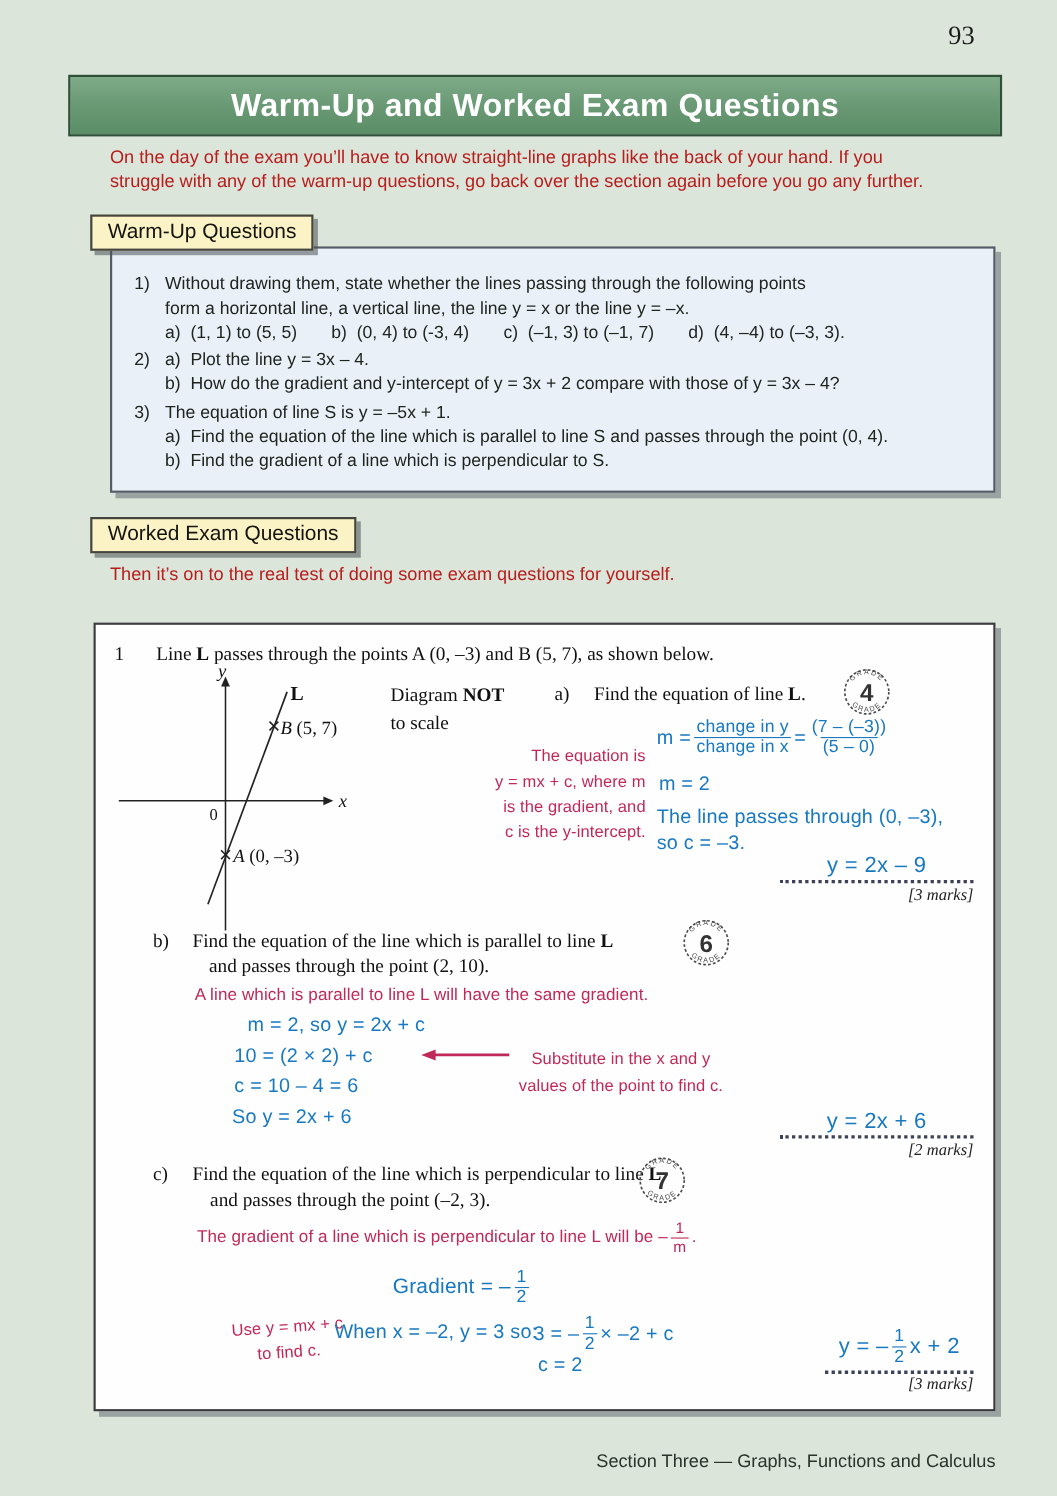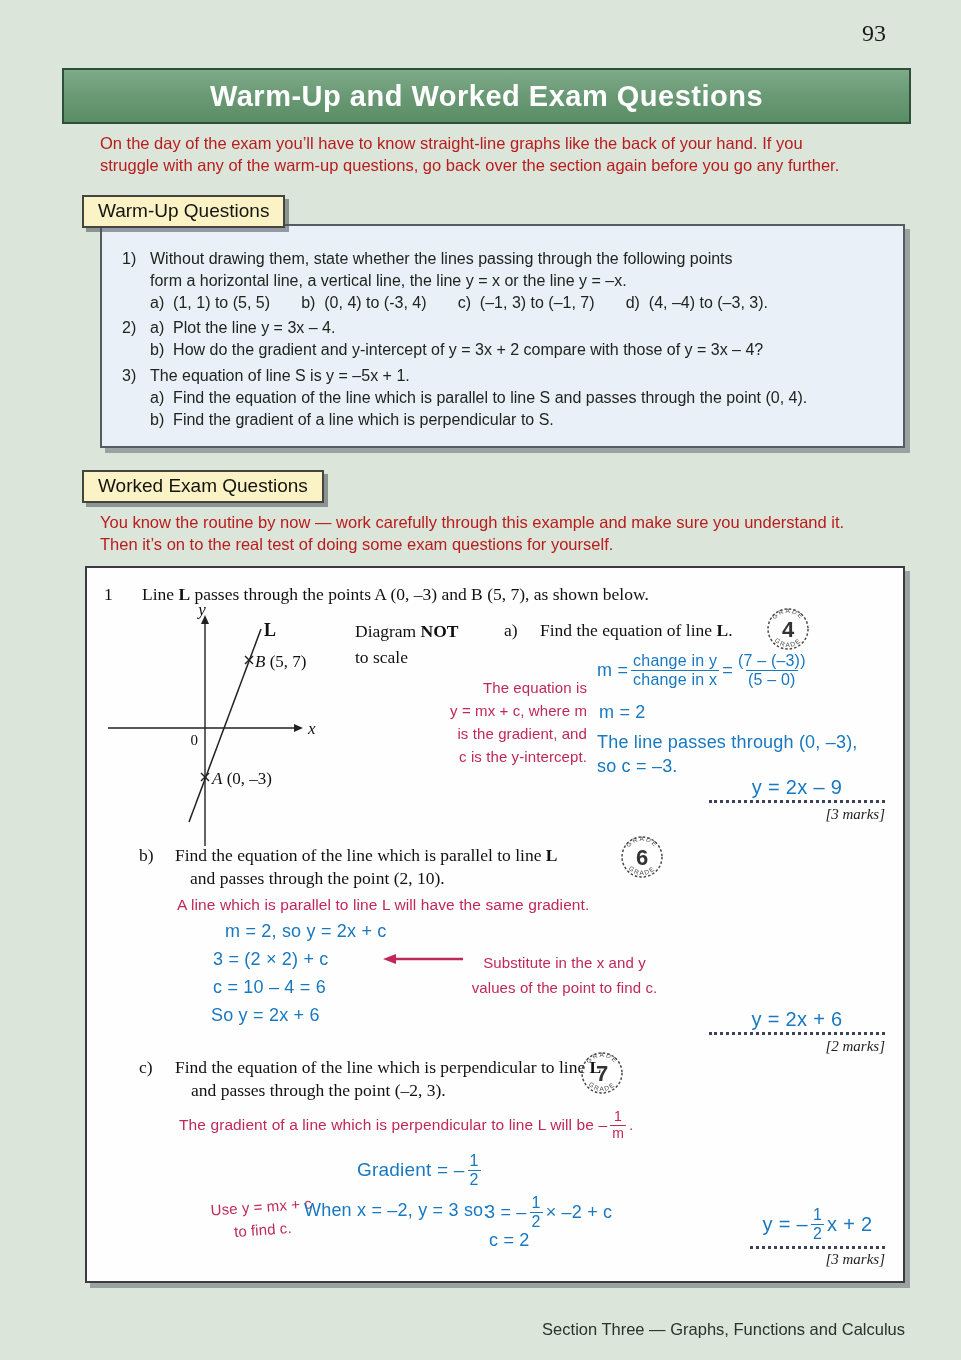--- a/index.html
+++ b/index.html
@@ -67,21 +67,20 @@
   <div class="qtxt" style="top:141px;">The equation of line S is y = –5x + 1.</div>
   <div class="qtxt" style="top:163px;">a)  Find the equation of the line which is parallel to line S and passes through the point (0, 4).</div>
   <div class="qtxt" style="top:185px;">b)  Find the gradient of a line which is perpendicular to S.</div>
 </div>
 
 <div class="abs creamlabel" style="left:82px;top:470px;">
   <span>Worked Exam Questions</span>
 </div>
 
 <div class="abs intro" style="top:511px;">
-  <div>You know the routine by now — work carefully through this example and make sure you understand it.</div>
   <div>Then it’s on to the real test of doing some exam questions for yourself.</div>
 </div>
 
 <div class="abs workbox">
 
   <div class="abs serif" style="left:17px;top:16px;">1</div>
   <div class="abs serif" style="left:55px;top:16px;"><span>Line </span><b>L</b><span> passes through the points A (0, –3) and B (5, 7), as shown below.</span></div>
 
   <svg class="abs" style="left:5px;top:36px;" width="240" height="252" viewBox="0 0 240 252">
 
@@ -166,21 +165,21 @@
       <path id="b2t" d="M 7,23 A 16,16 0 0 1 39,23"></path>
       <path id="b2b" d="M 5,23 A 18,18 0 0 0 41,23"></path>
     </defs>
     <text font-size="6.5" fill="#4a4a4a" letter-spacing="1.5"><textPath href="#b2t" startOffset="50%" text-anchor="middle">GRADE</textPath></text>
     <text font-size="6.5" fill="#4a4a4a" letter-spacing="1.5"><textPath href="#b2b" startOffset="50%" text-anchor="middle">GRADE</textPath></text>
     <text x="23" y="31" text-anchor="middle" font-family="Liberation Serif,serif" font-size="22" font-weight="bold" fill="#333">6</text>
   </svg>
 
   <div class="abs hand-red" style="left:90px;top:328px;font-size:15.5px;">A line which is parallel to line L will have the same gradient.</div>
   <div class="abs hand-blue" style="left:138px;top:353px;">m = 2, so y = 2x + c</div>
-  <div class="abs hand-blue" style="left:126px;top:381px;">3 = (2 × 2) + c</div>
+  <div class="abs hand-blue" style="left:126px;top:381px;">10 = (2 × 2) + c</div>
 
   <svg class="abs" style="left:294px;top:384px;" width="84" height="14">
     <line x1="82" y1="7" x2="13" y2="7" stroke="#c02858" stroke-width="2.4"></line>
     <polygon points="2,7 15,2 15,12" fill="#c02858"></polygon>
   </svg>
   <div class="abs hand-red" style="left:370px;top:382px;width:215px;text-align:center;line-height:25px;">
     <div>Substitute in the x and y</div>
     <div>values of the point to find c.</div>
   </div>
 

